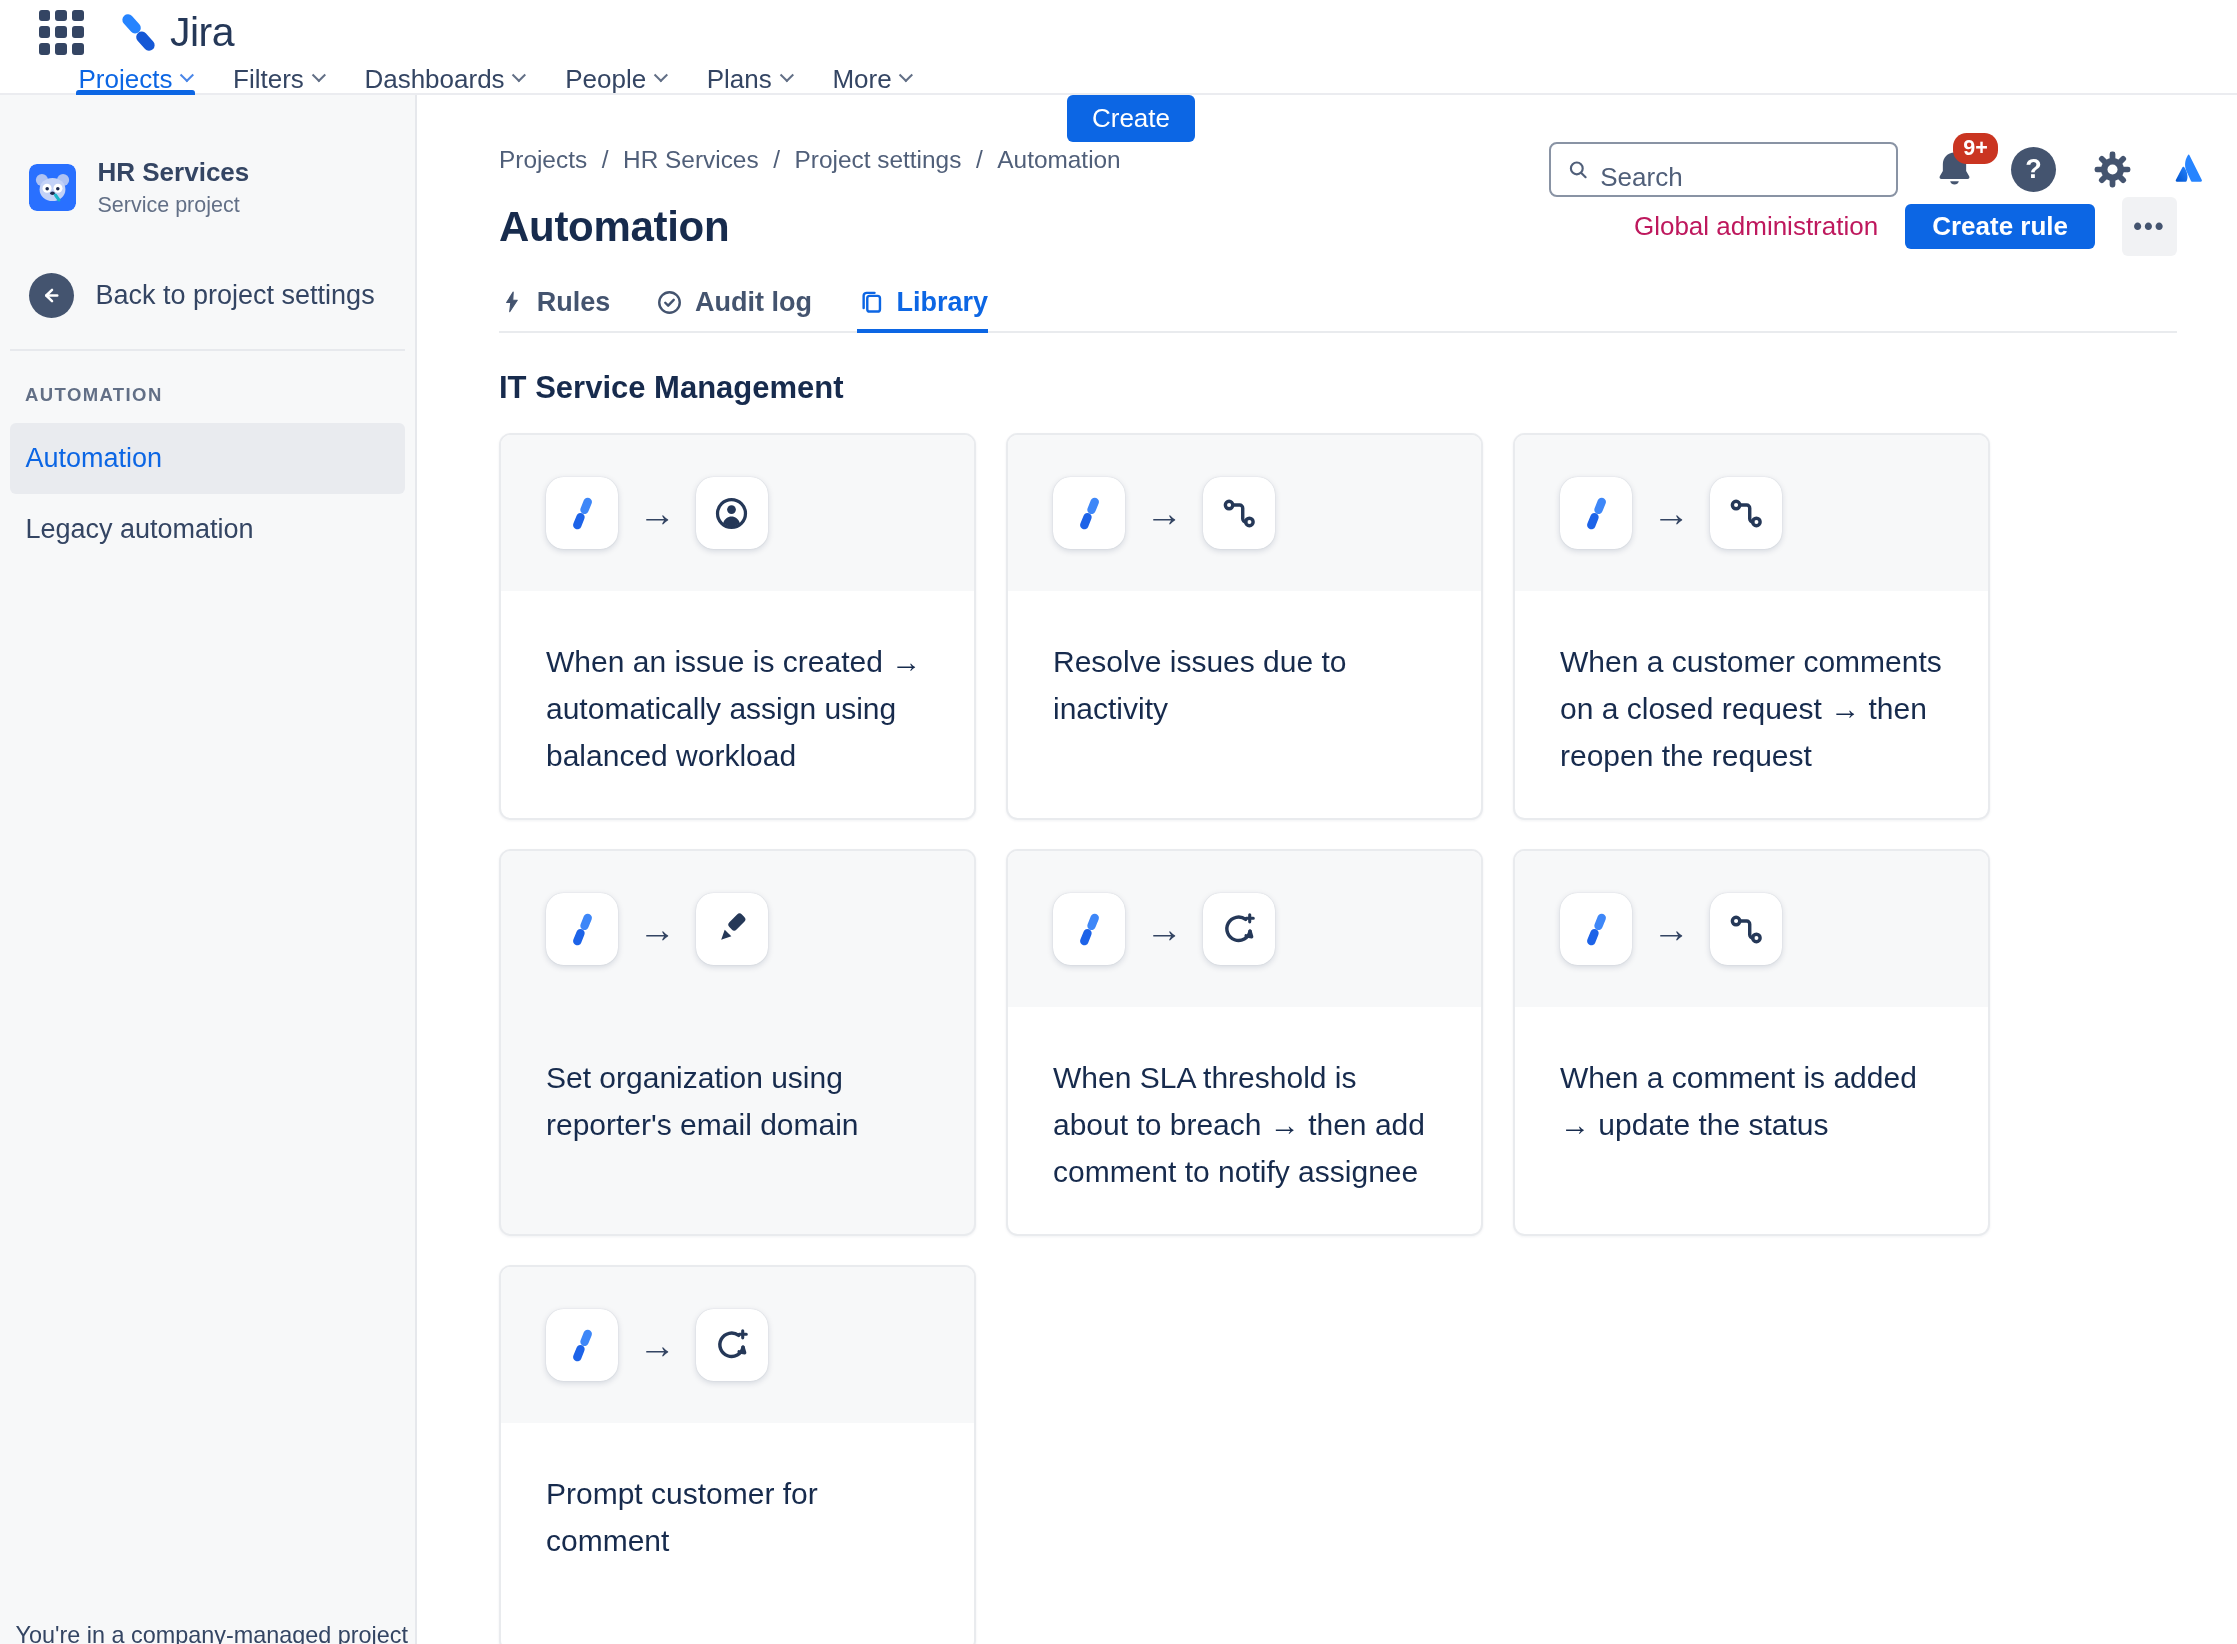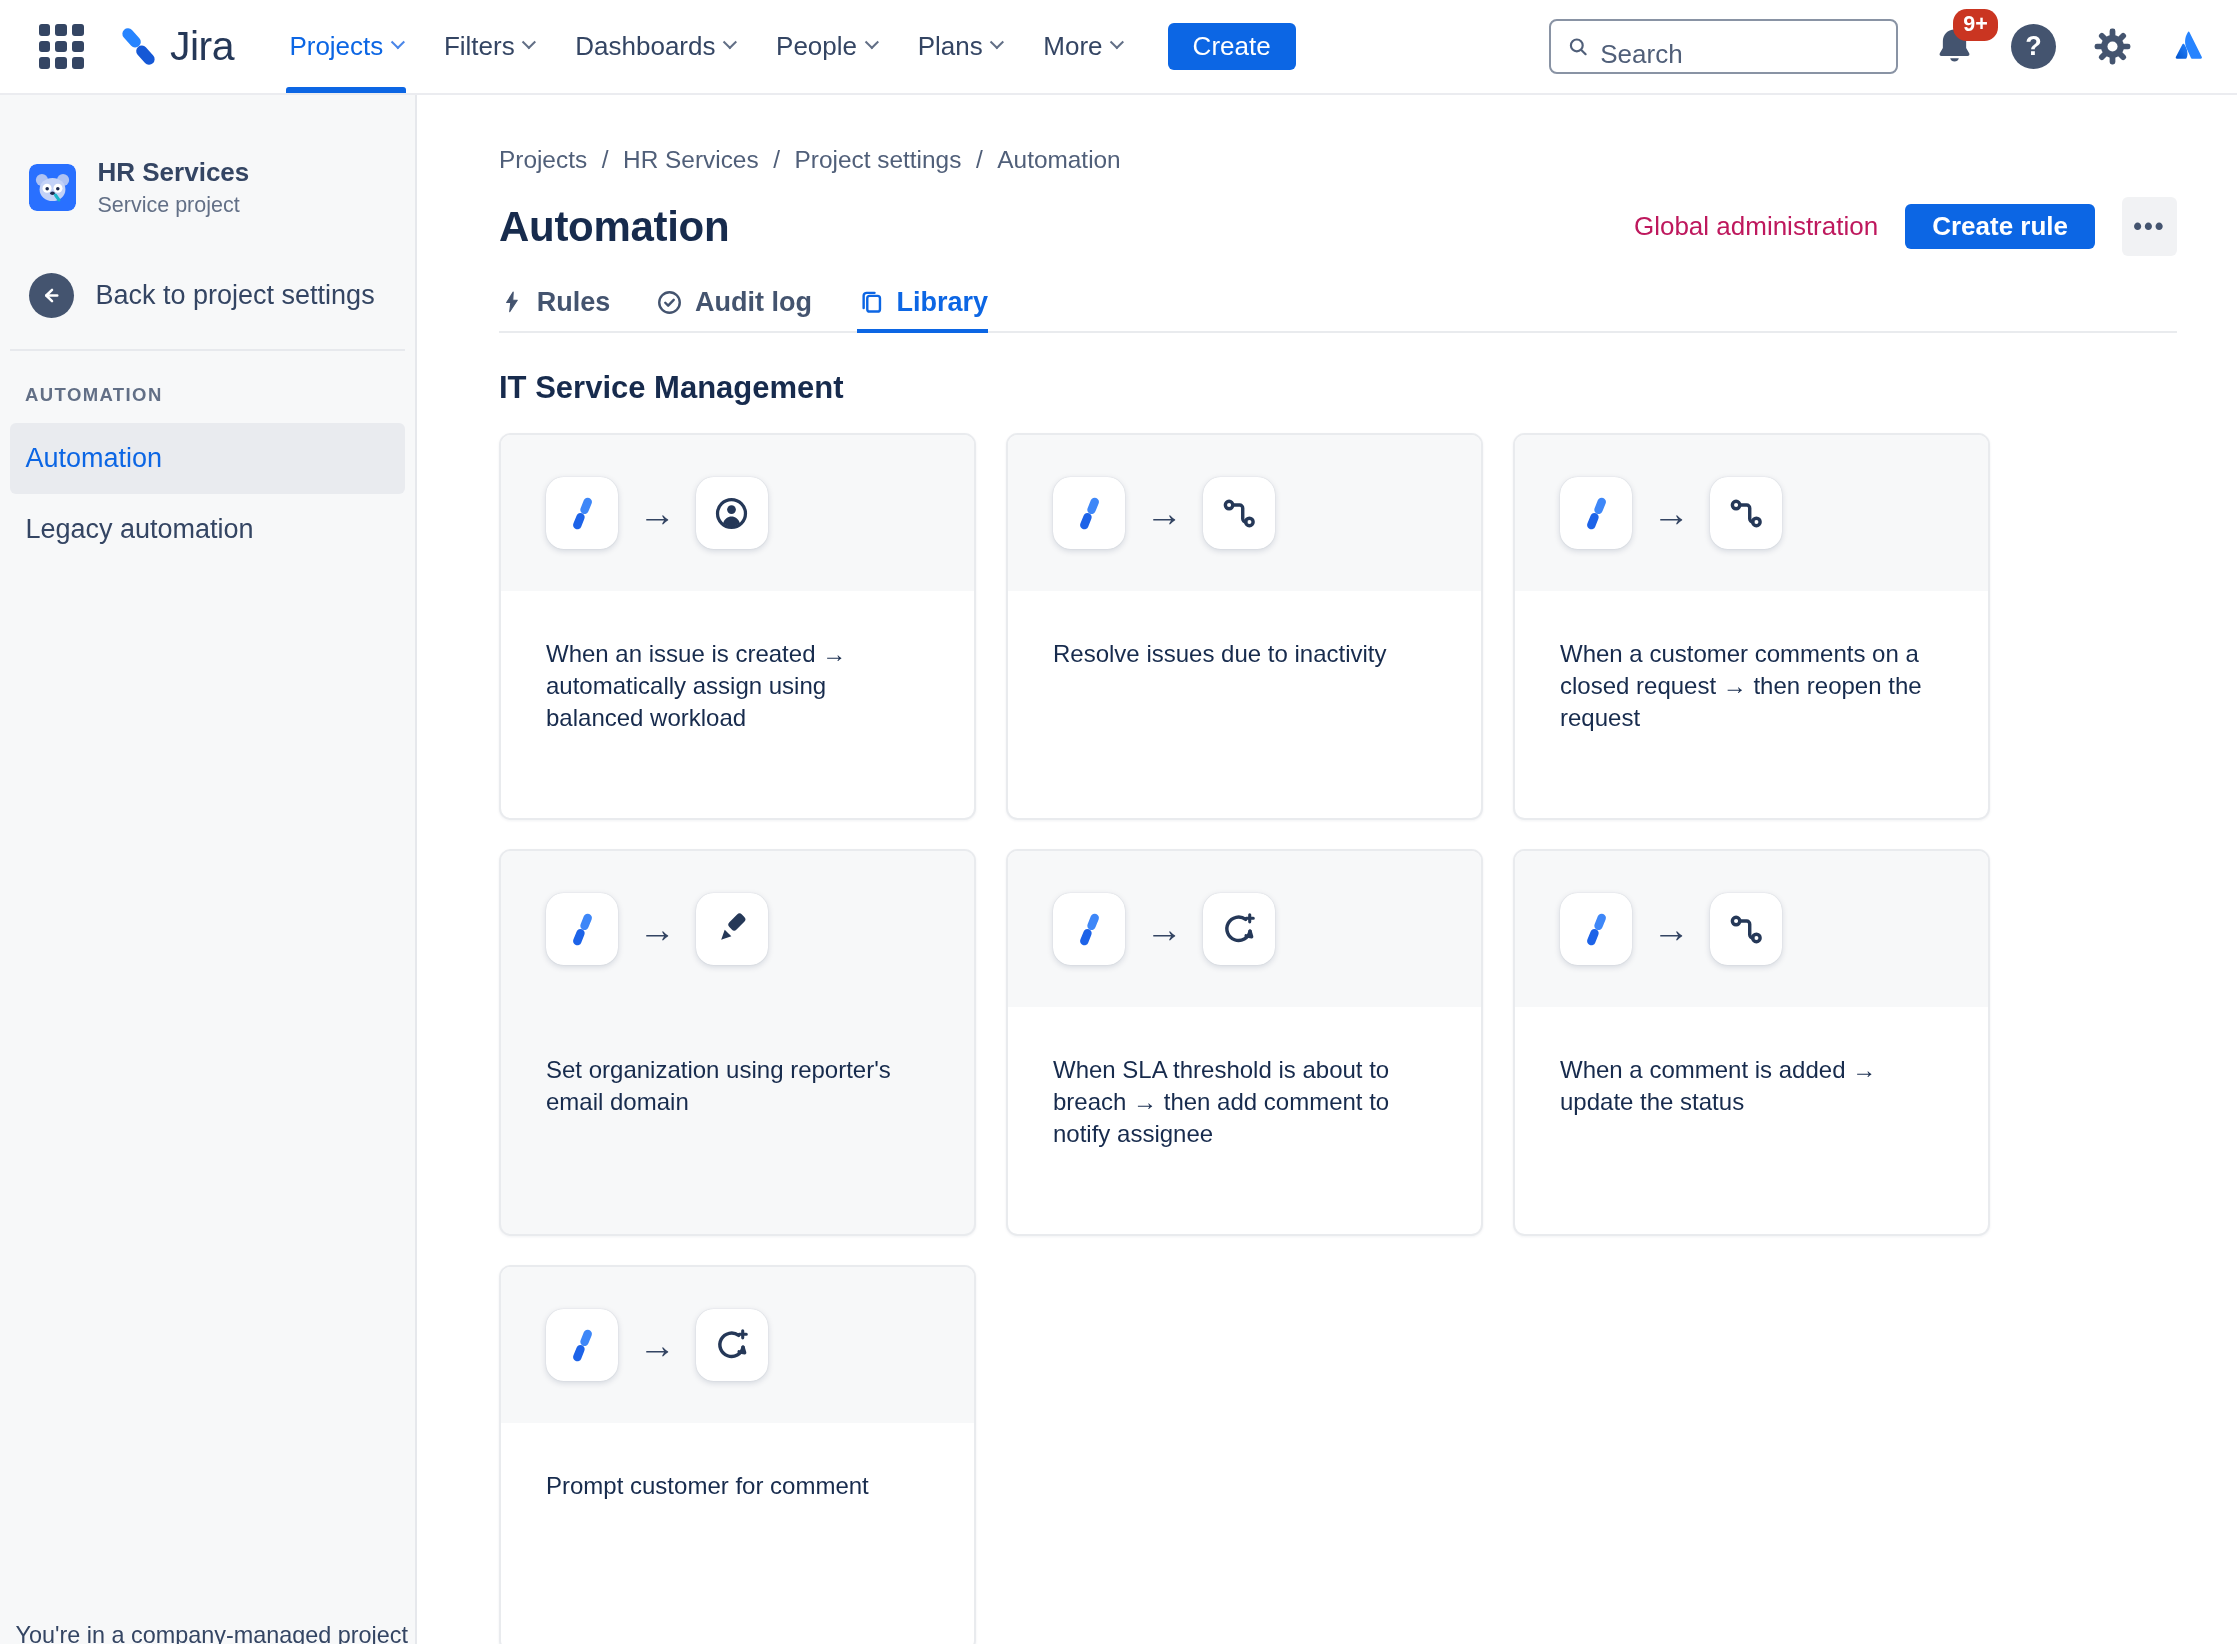--- a/index.html
+++ b/index.html
@@ -1,21 +1,21 @@
 <!DOCTYPE html>
 <html><head>
 <meta charset="utf-8">
 <style>
   * { margin:0; padding:0; box-sizing:border-box; }
   html,body { width:2237px; height:1644px; overflow:hidden; background:#fff;
     font-family:"Liberation Sans","DejaVu Sans",sans-serif; color:#172B4D; }
 
   
   .topbar { height:95px; background:#fff; border-bottom:2px solid #EBECF0;
-    display:flex; align-items:stretch; padding:0 29px; position:relative; }
+    display:flex; align-items:stretch; padding:0 29px; position:relative;flex-direction:column; }
   .tb-left { display:flex; align-items:center; gap:13.7px; }
   .appgrid { display:grid; grid-template-columns:repeat(3,11.7px); grid-gap:4.9px; padding:9.8px; cursor:pointer; }
   .appgrid span { width:11.7px; height:11.7px; background:#344563; border-radius:2.9px; }
   .logo { display:flex; align-items:center; gap:5.9px; padding:0 5.9px; }
   .logo-word { font-size:41px; font-weight:500; color:#253858; letter-spacing:-0.5px; }
   .tb-nav { display:flex; align-items:stretch; margin-left:29px; }
   .tb-item { display:flex; align-items:center; gap:9.8px; padding:0 20.5px; font-size:26px;
     font-weight:500; color:#344563; cursor:pointer; position:relative; white-space:nowrap; }
   .tb-item.active { color:#0C66E4; }
   .tb-item.active::after { content:''; position:absolute; left:17.6px; right:17.6px; bottom:0;
@@ -90,21 +90,21 @@
     column-gap:30px; row-gap:29px; }
   .card { height:387px; background:#fff; border:2px solid #E9EBEE; border-radius:11.7px;
     overflow:hidden; cursor:pointer; box-shadow:0 1px 2.9px rgba(9,30,66,0.06); }
   .card-band { height:156px; background:#F7F8F9; display:flex; align-items:center;
     padding-left:45px; gap:17.6px; }
   .card.hovered, .card.hovered .card-band { background:#F7F8F9; }
   .tile { width:72px; height:72px; background:#fff; border-radius:17.6px; flex-shrink:0;
     display:flex; align-items:center; justify-content:center;
     box-shadow:0 2px 5.9px rgba(9,30,66,0.15), 0 0 1px rgba(9,30,66,0.2); }
   .card-arrow { font-size:37px; color:#344563; line-height:1; margin:0 2.9px; }
-  .card-body { padding:47px 45px 0 45px; font-size:24px; line-height:32px; color:#172B4D; }
+  .card-body { padding:47px 45px 0 45px; font-size:30px; line-height:47px; color:#172B4D; }
 </style>
 </head>
 <body>
 
 <header class="topbar">
   <div class="tb-left">
     <div class="appgrid">
       <span></span>
         <span></span>
         <span></span>

